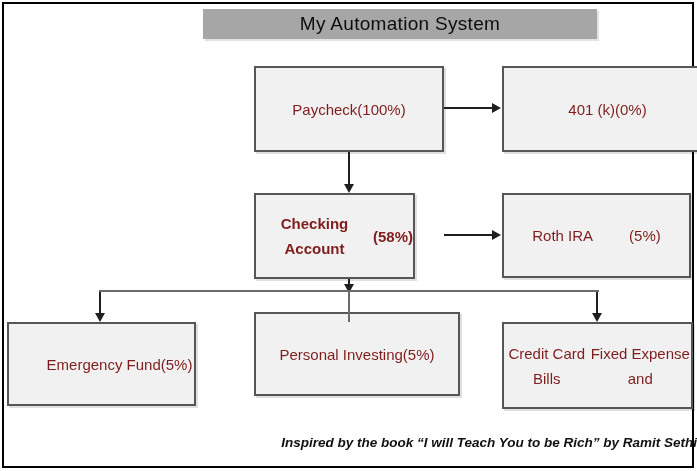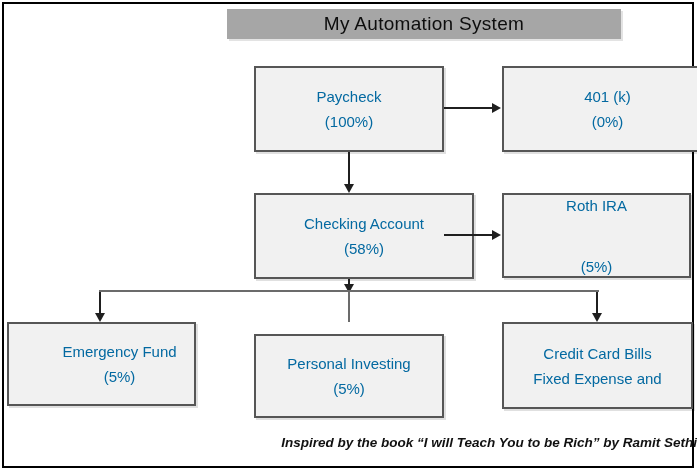--- a/index.html
+++ b/index.html
@@ -16,39 +16,39 @@
     left: 2px; top: 2px; right: 3px; bottom: 3px;
     border: 2px solid #000000;
     pointer-events: none;
   }
   .title-bar {
     position: absolute;
     left: 203px; top: 9px; width: 394px; height: 30px;
     background: #a6a6a6;
     box-shadow: 2px 2px 0 #e3e3e3;
     display: flex; align-items: center; justify-content: center;
-    font-size: 19px; color: #0d0d0d; letter-spacing: 0.3px; margin-left: 24px;
+    font-size: 19px; color: #0d0d0d; letter-spacing: 0.3px;
   }
   .node {
     position: absolute;
     background: #f1f1f1;
     border: 2px solid #565656;
     box-shadow: 2px 2px 0 rgba(0,0,0,0.12);
-    display: flex; flex-direction: column;
+    display: flex; flex-direction: row;
     align-items: center; justify-content: center;
     text-align: center;
-    font-size: 15px; line-height: 25px; color: #0369a1;
+    font-size: 15px; line-height: 25px; color: #7f1d1d;
     box-sizing: border-box;
   }
   #node-paycheck  { left: 254px; top: 66px;  width: 190px; height: 86px; }
   #node-k401     { left: 502px; top: 66px;  width: 211px; height: 86px; }
-  #node-checking { left: 254px; top: 193px; width: 220px; height: 86px; }
+  #node-checking { left: 254px; top: 193px; width: 161px; height: 86px; font-weight: bold; }
   #node-roth     { left: 502px; top: 193px; width: 189px; height: 85px; gap: 36px; }
   #node-emergency{ left: 7px;   top: 322px; width: 189px; height: 84px; padding-left: 36px; }
-  #node-personal { left: 254px; top: 334px; width: 190px; height: 84px; }
+  #node-personal { left: 254px; top: 312px; width: 206px; height: 84px; }
   #node-fixed    { left: 502px; top: 322px; width: 191px; height: 87px; }
 
   .hline, .vline { position: absolute; }
   .hline { height: 2px; }
   .vline { width: 2px; }
   .dark  { background: #1f1f1f; }
   .gray  { background: #6b6b6b; }
 
   .arrow-right, .arrow-down, .arrow-up { position: absolute; width: 0; height: 0; }
   .arrow-right {

